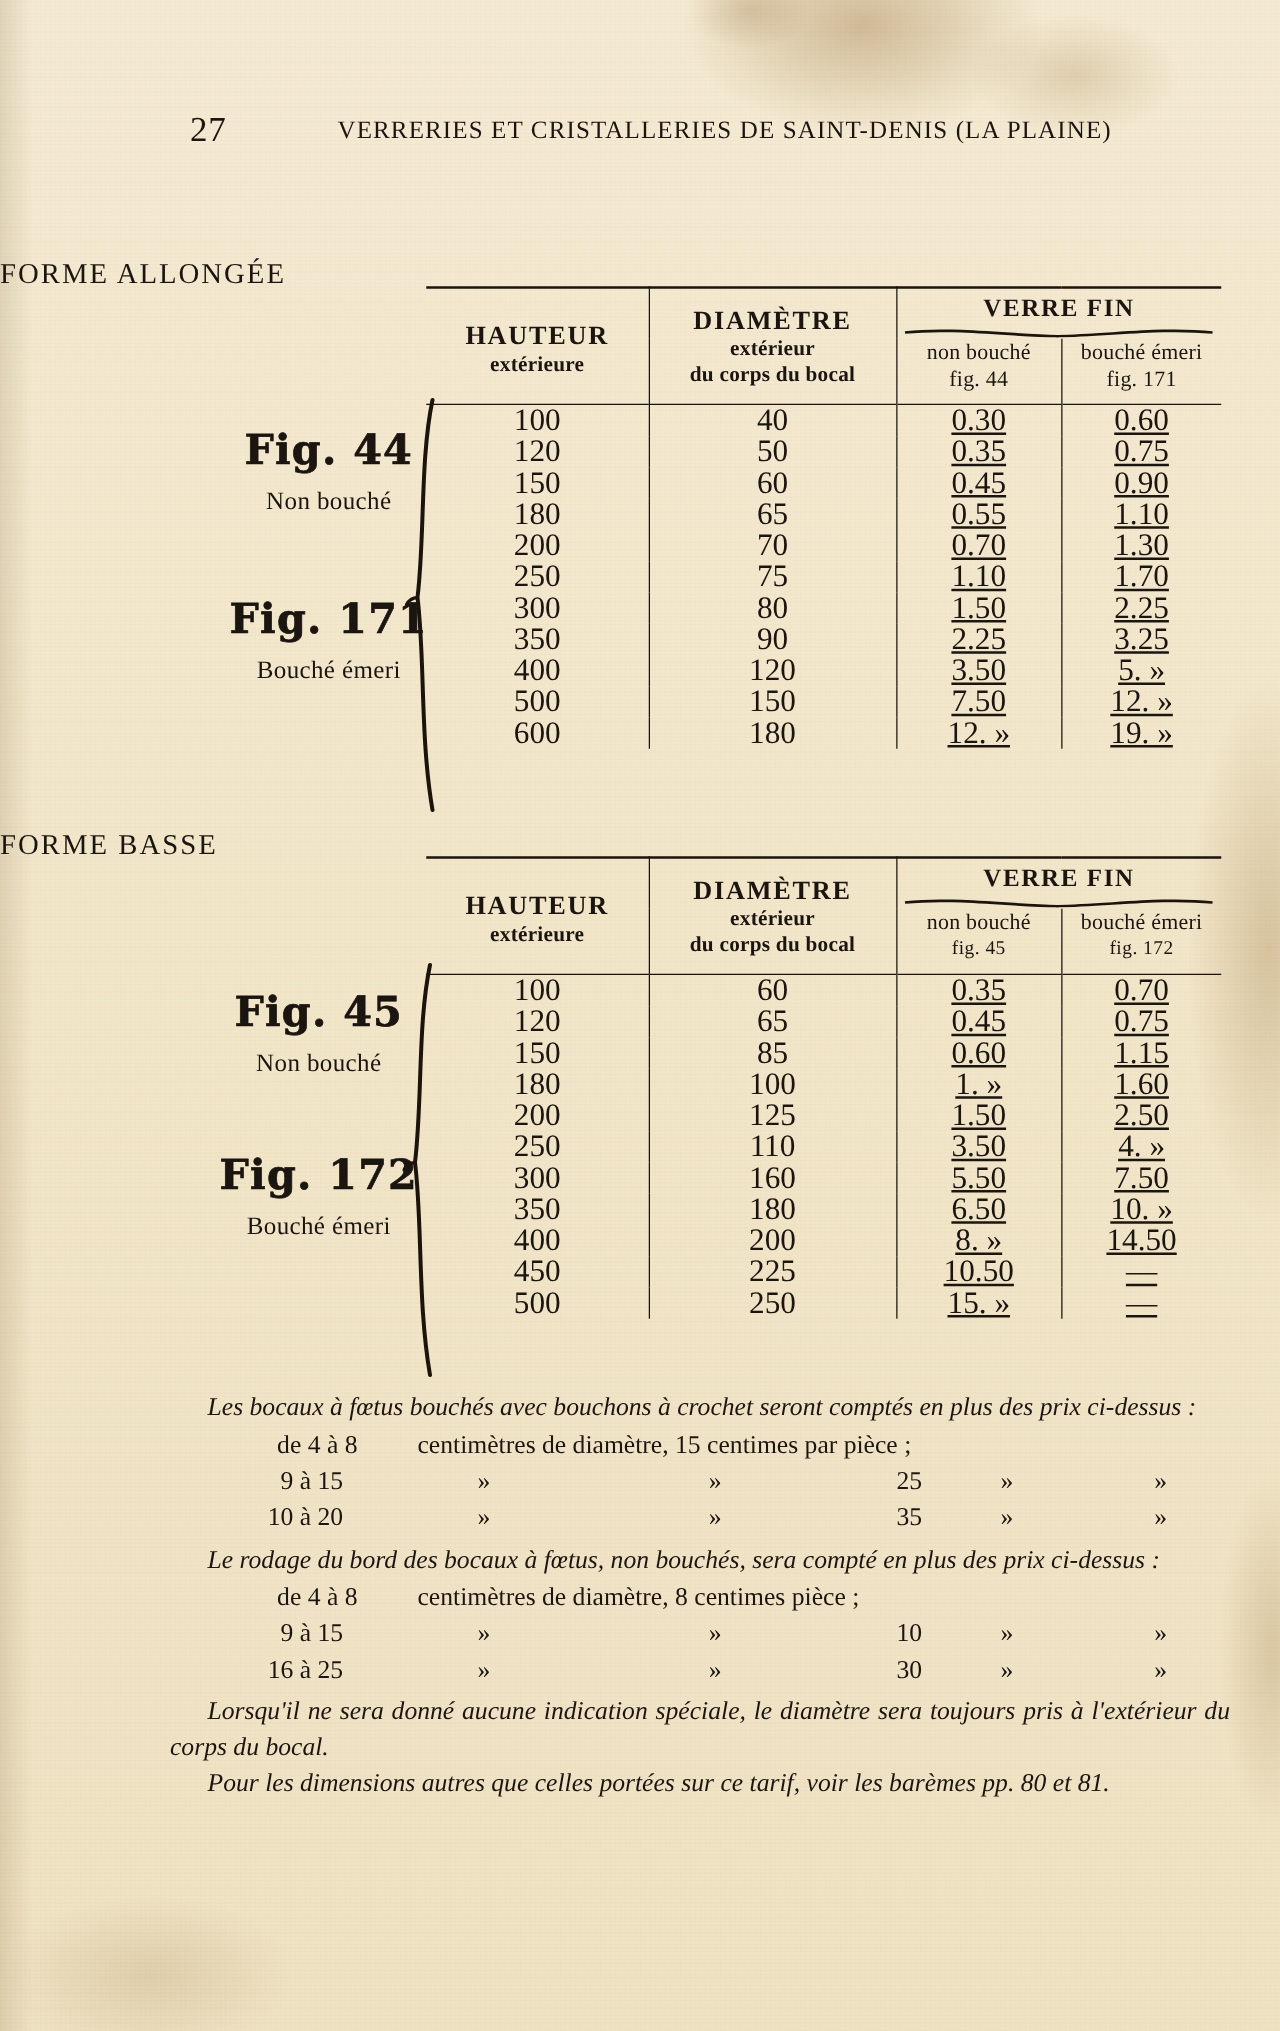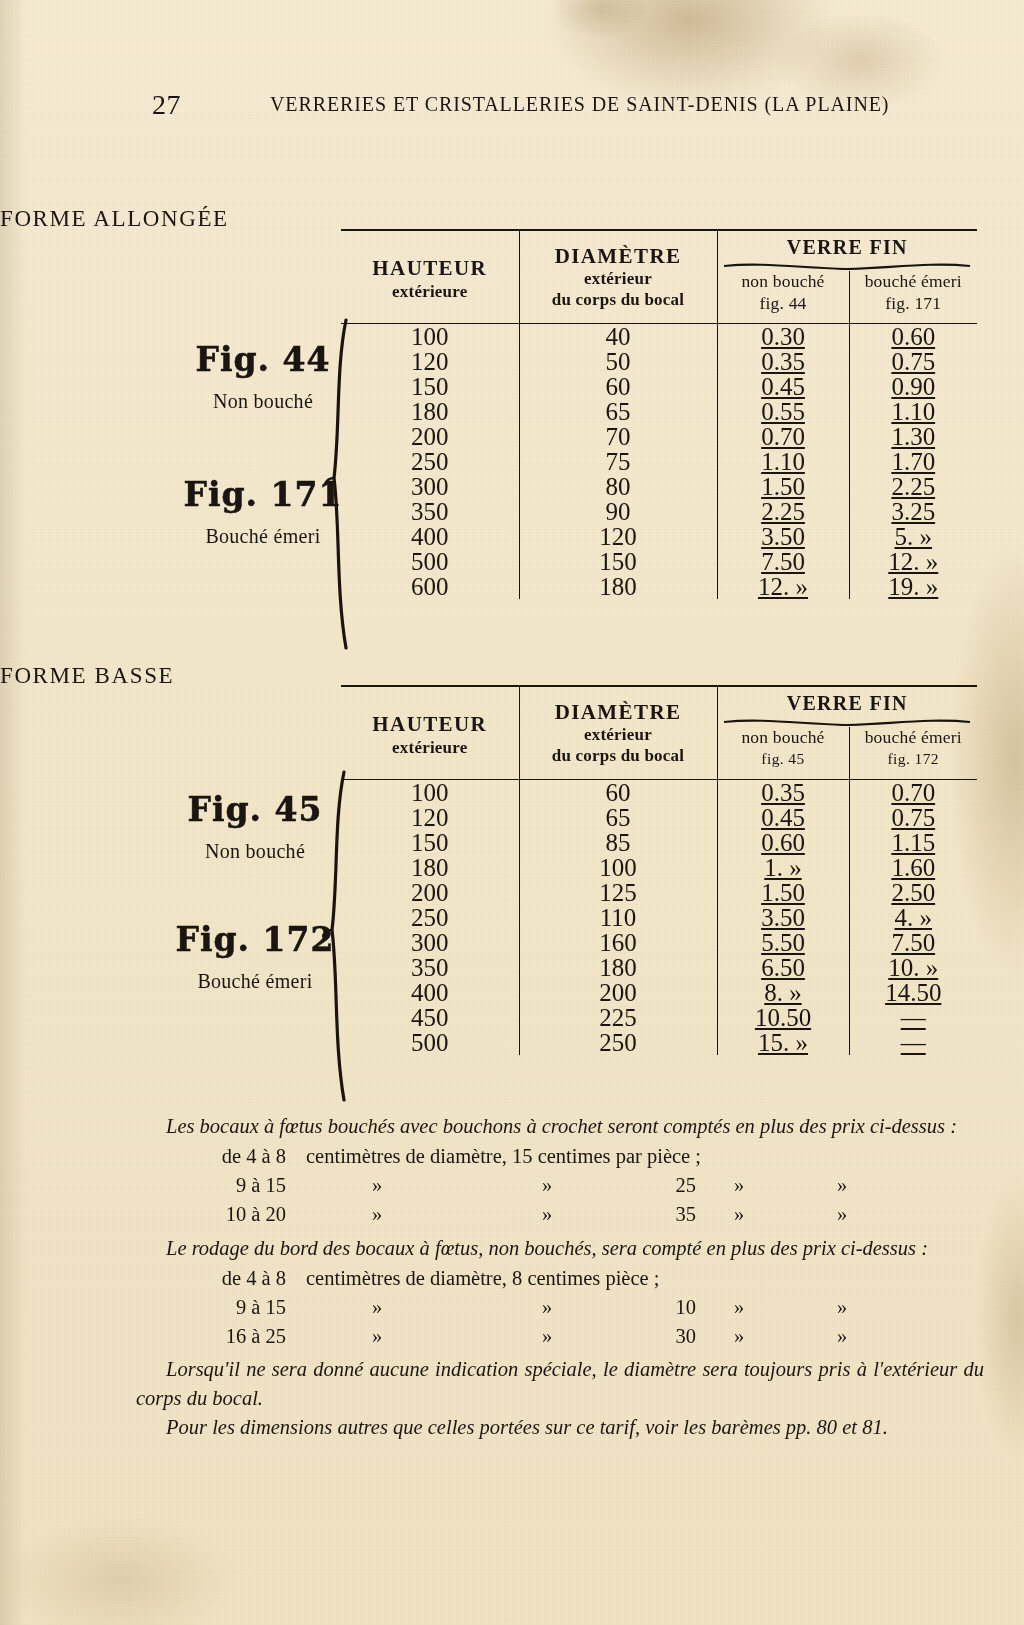--- a/index.html
+++ b/index.html
@@ -106,21 +106,21 @@
 
   
   .notes{
     position:absolute;left:136px;top:1112px;width:848px;
     font-size:20.5px;line-height:1.40;
   }
   .ital{font-style:italic;}
   .np{margin:0 0 1px 0;text-indent:30px;text-align:justify;}
   .srow{
     display:flex;margin:0;padding:0;
-    font-size:20.5px;line-height:1.42;
+    font-size:20.5px;line-height:1.42;gap:28px;
   }
   .s-range{width:150px;text-align:right;padding-right:6px;}
   .s-unit{flex:1;text-align:left;padding-left:14px;font-family:Liberation Serif, serif;}
   .s-d1{width:170px;text-align:center;}
   .s-num{width:64px;text-align:right;}
   .s-d2{width:86px;text-align:center;}
   .s-d3{width:120px;text-align:center;}
   .blockgap{height:5px;}
   .tail{margin-top:4px;}
 </style>

